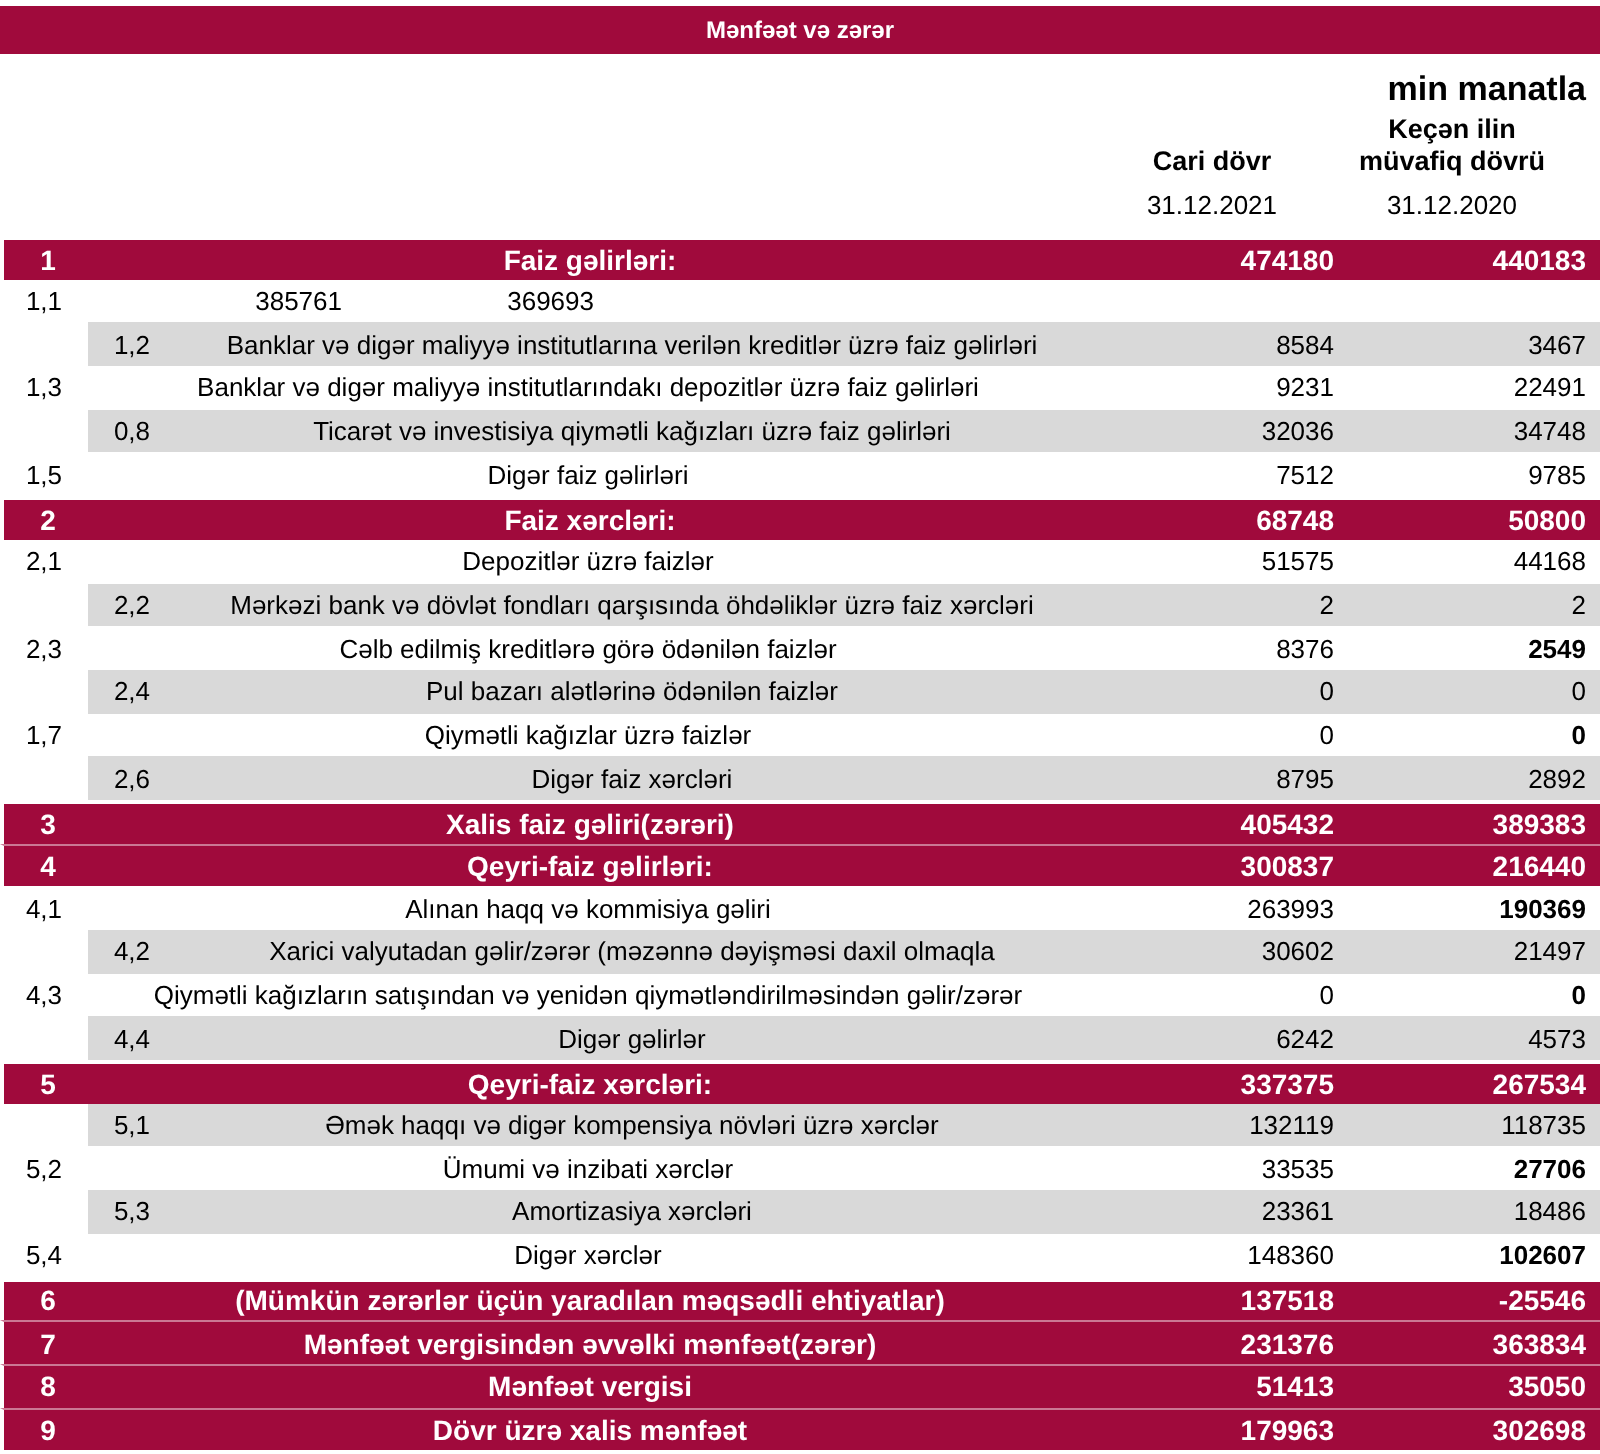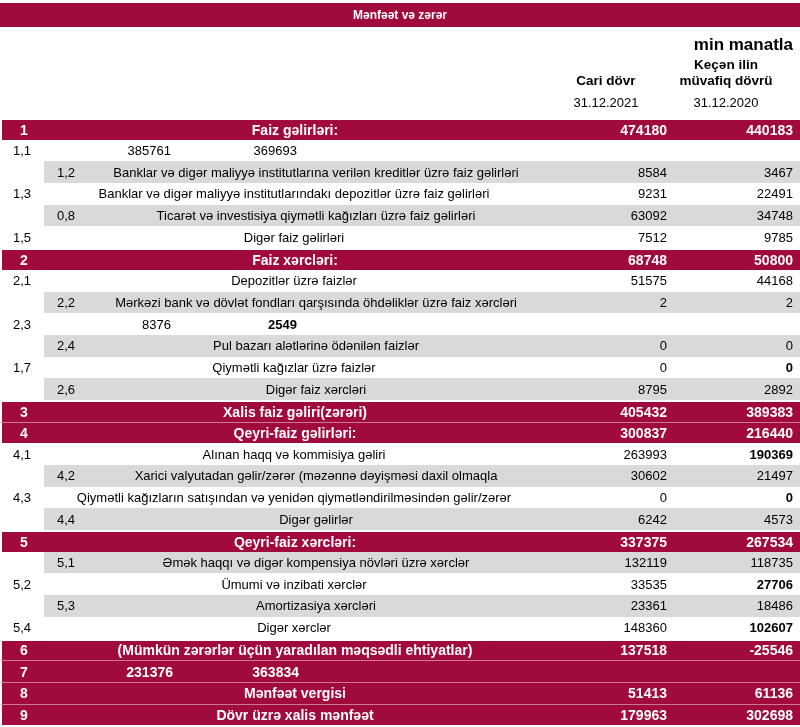--- a/index.html
+++ b/index.html
@@ -84,21 +84,21 @@
     </div>
     <div class="row">
       <div class="num">1,3</div>
       <div class="label">Banklar və digər maliyyə institutlarındakı depozitlər üzrə faiz gəlirləri</div>
       <div class="v1">9231</div>
       <div class="v2">22491</div>
     </div>
     <div class="row band">
       <div class="num">0,8</div>
       <div class="label">Ticarət və investisiya qiymətli kağızları üzrə faiz gəlirləri</div>
-      <div class="v1">63092</div>
+      <div class="v1">32036</div>
       <div class="v2">34748</div>
     </div>
     <div class="row">
       <div class="num">1,5</div>
       <div class="label">Digər faiz gəlirləri</div>
       <div class="v1">7512</div>
       <div class="v2">9785</div>
     </div>
     <div class="row section">
       <div class="num">2</div>
@@ -113,20 +113,21 @@
       <div class="v2">44168</div>
     </div>
     <div class="row band">
       <div class="num">2,2</div>
       <div class="label">Mərkəzi bank və dövlət fondları qarşısında öhdəliklər üzrə faiz xərcləri</div>
       <div class="v1">2</div>
       <div class="v2">2</div>
     </div>
     <div class="row">
       <div class="num">2,3</div>
+      <div class="label">Cəlb edilmiş kreditlərə görə ödənilən faizlər</div>
       <div class="v1">8376</div>
       <div class="v2 bold">2549</div>
     </div>
     <div class="row band">
       <div class="num">2,4</div>
       <div class="label">Pul bazarı alətlərinə ödənilən faizlər</div>
       <div class="v1">0</div>
       <div class="v2">0</div>
     </div>
     <div class="row">
@@ -208,28 +209,29 @@
       <div class="v2 bold">102607</div>
     </div>
     <div class="row section">
       <div class="num">6</div>
       <div class="label">(Mümkün zərərlər üçün yaradılan məqsədli ehtiyatlar)</div>
       <div class="v1">137518</div>
       <div class="v2">-25546</div>
     </div>
     <div class="row section after-section">
       <div class="num">7</div>
+      <div class="label">Mənfəət vergisindən əvvəlki mənfəət(zərər)</div>
       <div class="v1">231376</div>
       <div class="v2">363834</div>
     </div>
     <div class="row section after-section">
       <div class="num">8</div>
       <div class="label">Mənfəət vergisi</div>
       <div class="v1">51413</div>
-      <div class="v2">61136</div>
+      <div class="v2">35050</div>
     </div>
     <div class="row section after-section">
       <div class="num">9</div>
       <div class="label">Dövr üzrə xalis mənfəət</div>
       <div class="v1">179963</div>
       <div class="v2">302698</div>
     </div>
   </div>
 
 </body></html>

